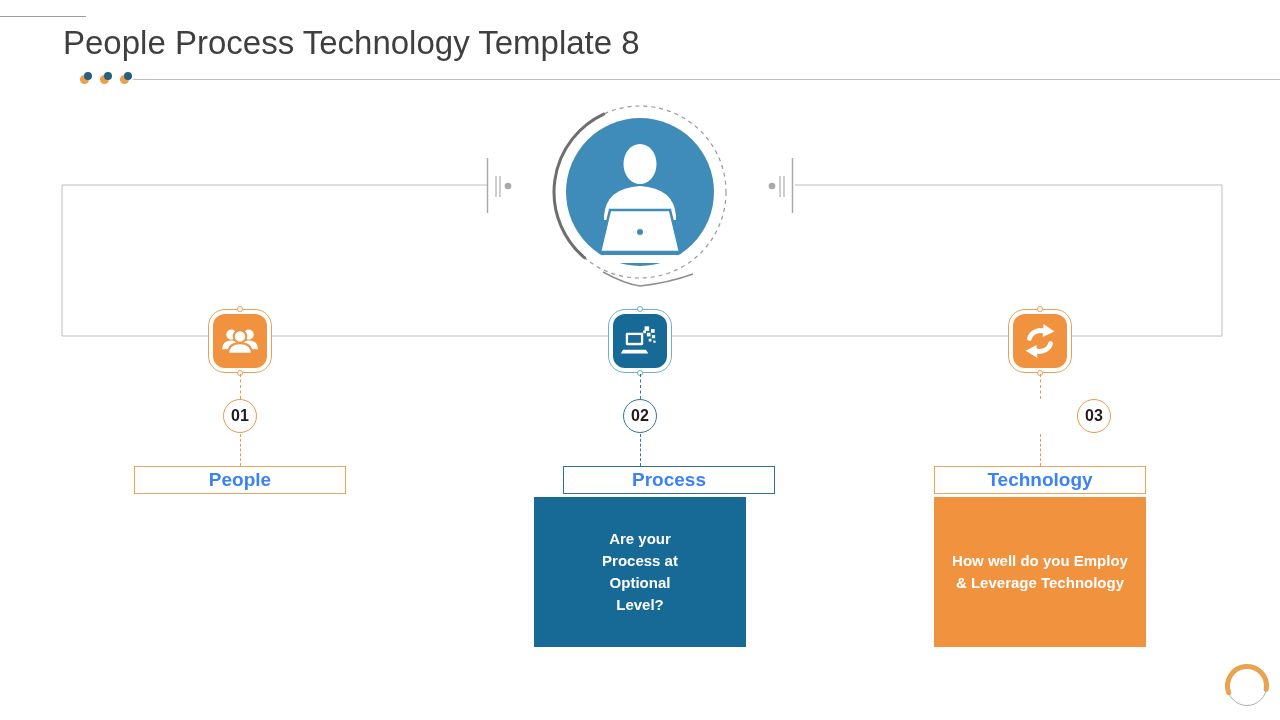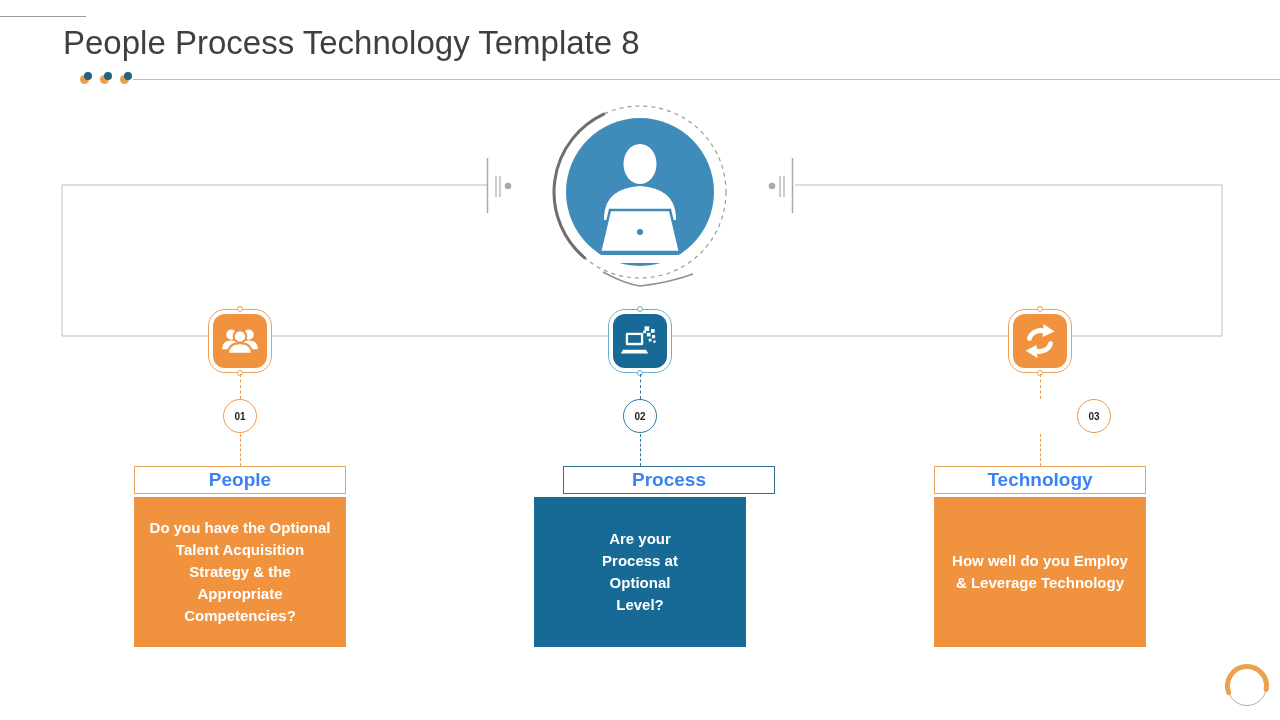--- a/index.html
+++ b/index.html
@@ -38,21 +38,21 @@
   .node-dot.blue { border-color:#6fb0cf; }
   .node-dot.top { top:-4px; } .node-dot.bottom { bottom:-4px; }
 
   .dash-v { position:absolute; width:0; border-left:1.3px dashed; }
   .dash-v.orange { border-color:#e89b4d; }
   .dash-v.blue { border-color:#31759c; }
 
   .num-circle {
     position:absolute; top:399px; width:34px; height:34px; border-radius:50%;
     background:#fff; border:1.2px solid; display:flex; align-items:center; justify-content:center;
-    font-size:10px; font-weight:700; color:#1f1f1f;
+    font-size:16px; font-weight:700; color:#1f1f1f;
   }
   .num-circle.orange { border-color:#e89b4d; }
   .num-circle.blue { border-color:#31759c; }
 
   .header-box {
     position:absolute; top:466px; width:212px; height:28px; background:#fff;
     border:1px solid; display:flex; align-items:center; justify-content:center;
     font-size:19px; font-weight:700; color:#3b82f6;
   }
   .header-box.orange { border-color:#e8a35c; }
@@ -158,23 +158,20 @@
           <circle cx="24" cy="19" r="6.8" stroke="#f0923e" stroke-width="2.2"></circle>
           <path d="M11,38 q0,-11.5 13,-11.5 q13,0 13,11.5 z" stroke="#f0923e" stroke-width="2.2"></path>
         </g>
       </svg>
     </div>
   </div>
   <div class="dash-v orange" style="left:240px; top:374px; height:25px"></div>
   <div class="num-circle orange" style="left:223px">01</div>
   <div class="dash-v orange" style="left:240px; top:434px; height:32px"></div>
   <div class="header-box orange" style="left:134px">People</div>
-  <div class="body-box orange" style="left:134px">
-    <div class="body-text w1">Do you have the Optional Talent Acquisition Strategy &amp; the Appropriate Competencies?</div>
-  </div>
 
   <div class="node-outer blue" style="left:608px">
     <span class="node-dot blue top"></span>
     <span class="node-dot blue bottom"></span>
     <div class="node-inner blue">
       <svg width="44" height="44" viewBox="0 0 48 48">
         <g fill="#ffffff">
           <rect x="8.5" y="15" width="19" height="13.5" rx="1.5"></rect>
           <path d="M5.5,33.5 L30.5,33.5 L33,37.5 L3,37.5 Z"></path>
           <rect x="29" y="8" width="5" height="5"></rect>

